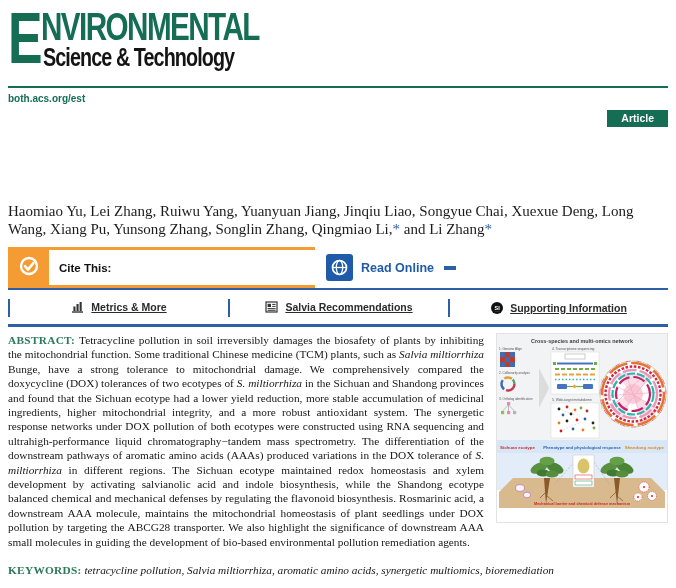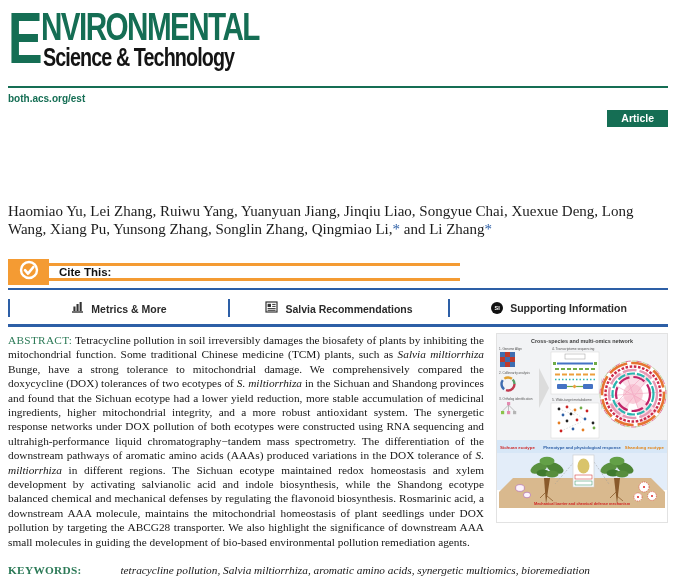--- a/index.html
+++ b/index.html
@@ -23,60 +23,60 @@
 
   
   .title { position:absolute; left:8px; top:120px; width:662px; font-size:18.6px; font-weight:700;
     color:#121212; line-height:24px; letter-spacing:-.1px; }
   .title .it { font-style:italic; }
   .authors { position:absolute; left:8px; top:202px; width:660px;
     font-family:"Liberation Serif", serif; font-size:15px; color:#1c1c1c; line-height:18px; }
   .authors .star { color:#2d5fa6; cursor:pointer; }
 
   
-  .cite-bar { position:absolute; left:8px; top:247px; width:452px; height:49px; display:flex;align-items:center; }
+  .cite-bar { position:absolute; left:8px; top:247px; width:452px; height:41px; display:flex; }
   .cite-check { width:41px; background:#f49b33; display:flex; align-items:center; justify-content:center; flex:none; }
   .cite-mid { flex:1; border-top:3px solid #f49b33; border-bottom:3px solid #f49b33; background:#fff;
     display:flex; align-items:center; padding-left:10px; gap:5px; white-space:nowrap; }
   .cite-label { font-size:11.5px; font-weight:700; color:#111; }
   .cite-url { font-size:11.5px; color:#2d6cb5; text-decoration:none; }
   .read-online { margin-left:11px; display:flex; align-items:center; gap:8px; cursor:pointer;
     padding-right:4px; }
   .ro-icon { width:27px; height:27px; background:#1f5ba8; border-radius:3px; display:flex;
     align-items:center; justify-content:center; flex:none; }
   .ro-label { font-size:12.5px; font-weight:700; color:#1f5ba8; white-space:nowrap; }
   .ro-cap { width:12px; height:4px; background:#2d5fa6; margin-left:2px; }
 
   
   .rule-blue1 { position:absolute; left:8px; right:8px; top:288px; height:2px; background:#2d5fa6; }
   .access-row { position:absolute; left:8px; right:8px; top:292px; height:31px; display:flex;
     align-items:center; }
   .access-label { font-size:16px; font-weight:700; color:#57a7d8; letter-spacing:.2px; padding:0 10px 0 14px; cursor:pointer; }
   .vsep { width:2px; height:18px; background:#2d5fa6; flex:none; }
-  .access-item { flex:1; display:flex; align-items:flex-end; justify-content:center; gap:7px;
-    font-size:10.5px; font-weight:700; color:#2b2b2b; cursor:pointer; }
+  .access-item { flex:1; display:flex; align-items:flex-start; justify-content:center; gap:7px;
+    font-size:10.5px; font-weight:700; color:#2b2b2b; cursor:pointer;text-decoration:underline; }
   .si-circle { width:12px; height:12px; border-radius:50%; background:#111; color:#fff; font-size:5.5px;
     font-weight:700; display:flex; align-items:center; justify-content:center; }
   .rule-blue2 { position:absolute; left:8px; right:8px; top:324px; height:3px; background:#2d5fa6; }
 
   
   .abstract { position:absolute; left:8px; top:333px; width:660px;
     font-family:"Liberation Serif", serif; font-size:11.3px; line-height:14.4px;
     text-align:justify; color:#161616; }
-  .abs-label { color:#2c7a57; font-weight:400; letter-spacing:.3px; }
+  .abs-label { color:#2c7a57; font-weight:700; letter-spacing:.3px; }
   .abstract .it { font-style:italic; }
   .ga-figure { float:right; width:172px; height:190px; margin-left:12px; margin-bottom:2px;
     border:1px solid #e2e2e2; background:#fff; cursor:pointer; }
   .ga-figure svg { display:block; }
 
   
   .keywords { position:absolute; left:8px; top:564px; width:660px;
     font-family:"Liberation Serif", serif; font-size:11.3px; color:#161616; }
   .kw-label { color:#2c7a57; font-weight:700; letter-spacing:.3px; font-style:normal; }
-  .kw-text { font-style:italic;margin-left:36px; }
+  .kw-text { font-style:italic; }
 </style>
 </head>
 <body>
 
 <div class="page">
 
   <div class="logo">
     <span class="logo-e">E</span>
     <span class="logo-env">NVIRONMENTAL</span>
     <span class="logo-sub">Science &amp; Technology</span>
@@ -92,20 +92,31 @@
     <div class="cite-check">
       <span>
         <svg width="22" height="22" viewBox="0 0 22 22">
           <circle cx="11" cy="11" r="8" fill="none" stroke="#ffffff" stroke-width="2.4"></circle>
           <path d="M7 11.2 l3 3.4 l5.4 -6.6" fill="none" stroke="#ffffff" stroke-width="2.6" stroke-linecap="round" stroke-linejoin="round"></path>
         </svg>
       </span>
     </div>
     <div class="cite-mid">
       <span class="cite-label">Cite This:</span>
+    </div>
+    <div class="read-online">
+      <span class="ro-icon">
+        <svg width="19" height="19" viewBox="0 0 19 19">
+          <circle cx="9.5" cy="9.5" r="7" fill="none" stroke="#ffffff" stroke-width="1.7"></circle>
+          <ellipse cx="9.5" cy="9.5" rx="3.2" ry="7" fill="none" stroke="#ffffff" stroke-width="1.3"></ellipse>
+          <line x1="2.5" y1="9.5" x2="16.5" y2="9.5" stroke="#ffffff" stroke-width="1.3"></line>
+        </svg>
+      </span>
+      <span class="ro-label">Read Online</span>
+      <span class="ro-cap"></span>
     </div>
   </div>
 
   <div class="rule-blue1"></div>
   <div class="access-row">
     <span class="vsep"></span>
     <span class="access-item">
       <span>
         <svg width="13" height="12" viewBox="0 0 13 12">
           <line x1="1" y1="11" x2="12" y2="11" stroke="#333" stroke-width="1.4"></line>

